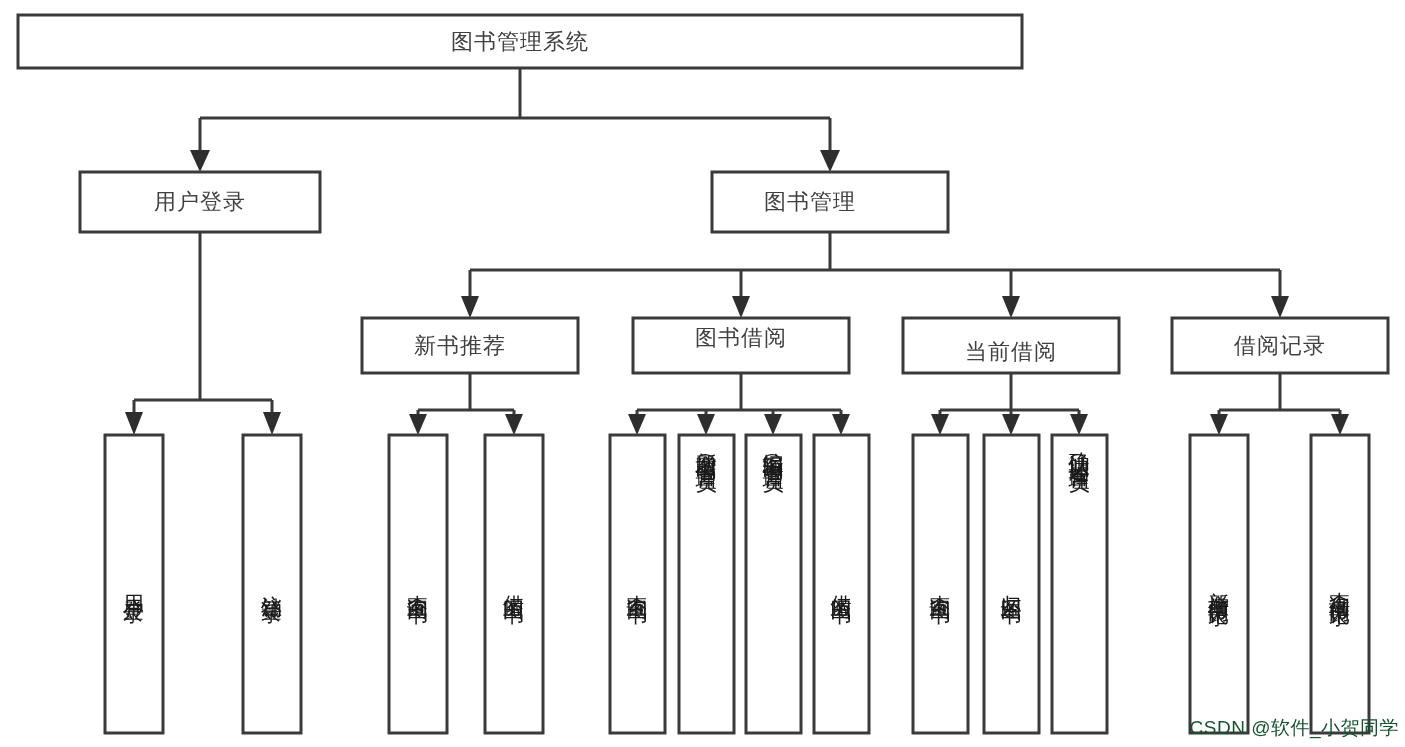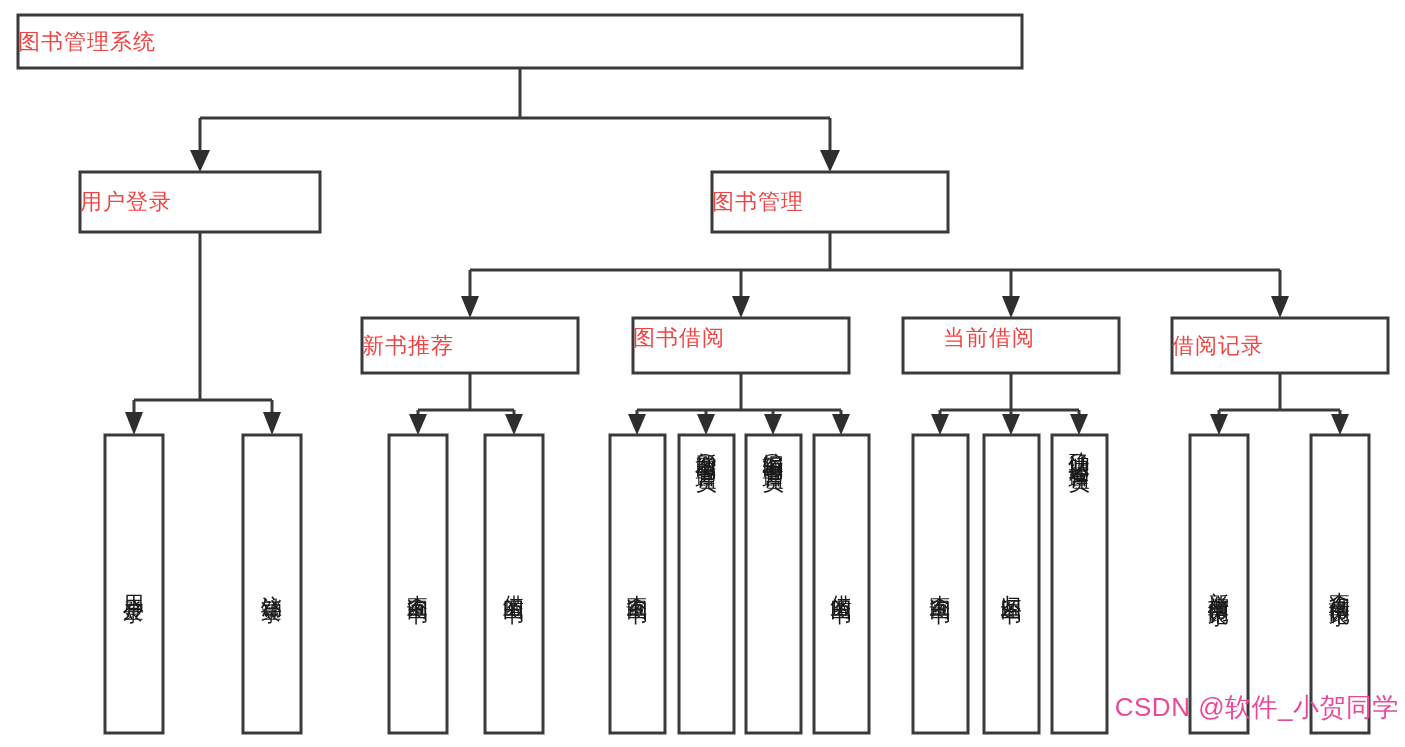--- a/index.html
+++ b/index.html
@@ -52,34 +52,34 @@
     font-size: 21px;
     line-height: 1;
     letter-spacing: 3px;
     color: #1a1a1a;
     white-space: nowrap;
   }
   .h-wrap {
     position: absolute;
     display: flex;
     align-items: center;
-    justify-content: flex-start;
+    justify-content: center;
     pointer-events: none;
     font-family: "Liberation Sans", "DejaVu Sans", sans-serif;
     font-size: 22px;
-    color: #ef4444;
+    color: #404040;
     letter-spacing: 1px;
   }
   #watermark {
     position: absolute;
     right: 6px;
-    bottom: 22px;
-    font-family: "Liberation Sans", "DejaVu Sans", sans-serif;
-    font-size: 26px;
-    color: #ec4899;
+    bottom: 6px;
+    font-family: "Liberation Sans", "DejaVu Sans", sans-serif;
+    font-size: 19px;
+    color: #14532d;
     letter-spacing: 0.5px;
     white-space: nowrap;
   }
 </style>
 </head>
 <body>
 
 <div id="diagram-root">
 
   <svg id="chart-svg" viewBox="0 0 1405 747" xmlns="http://www.w3.org/2000/svg">
@@ -178,33 +178,33 @@
   </svg>
 
   <div class="h-wrap" style="left:18px; top:15px; width:1004px; height:53px;">
     <span>图书管理系统</span>
   </div>
 
   <div class="h-wrap" style="left:80px; top:172px; width:240px; height:60px;">
     <span>用户登录</span>
   </div>
 
-  <div class="h-wrap" style="left:712px; top:172px; width:236px; height:60px;">
+  <div class="h-wrap" style="left:692px; top:172px; width:236px; height:60px;">
     <span>图书管理</span>
   </div>
 
   <div class="h-wrap" style="left:362px; top:318px; width:196px; height:55px;">
     <span>新书推荐</span>
   </div>
 
   <div class="h-wrap" style="left:633px; top:318px; width:216px; height:39px;">
     <span>图书借阅</span>
   </div>
 
-  <div class="h-wrap" style="left:903px; top:304px; width:216px; height:68px;margin-left:40px;">
+  <div class="h-wrap" style="left:903px; top:318px; width:216px; height:68px;">
     <span>当前借阅</span>
   </div>
 
   <div class="h-wrap" style="left:1172px; top:318px; width:216px; height:55px;border-radius:19px;">
     <span>借阅记录</span>
   </div>
 
   <div class="vert-wrap" style="left:105px; top:435px; width:58px; height:298px;">
     <span class="vert-text">用户登录</span>
   </div>

